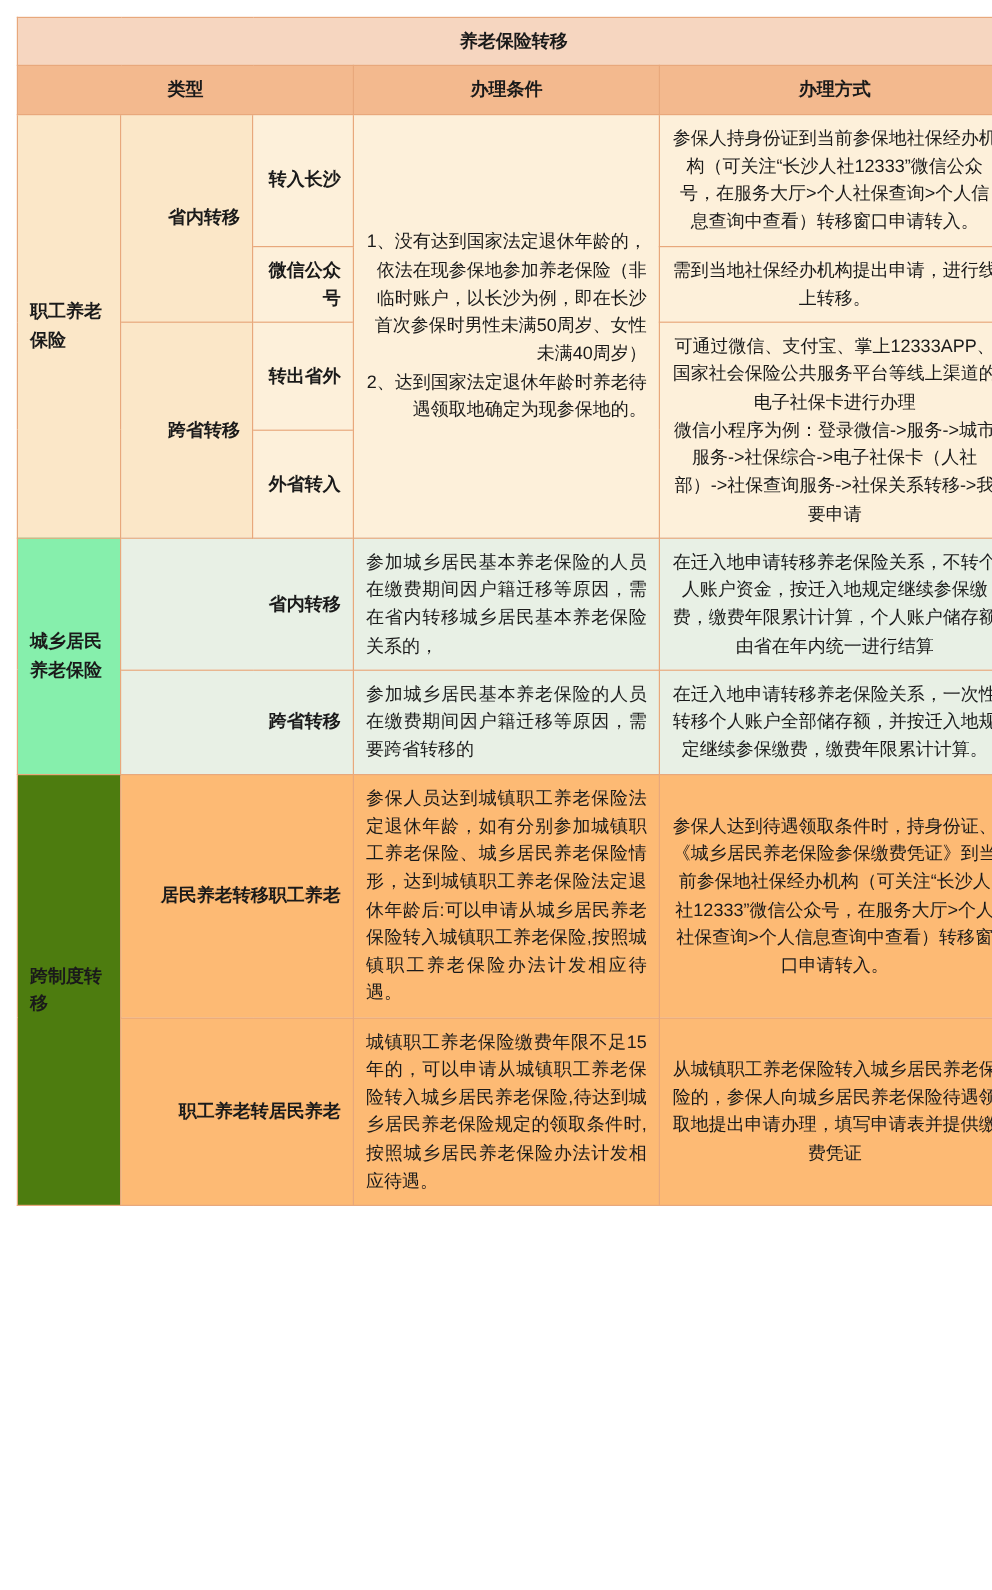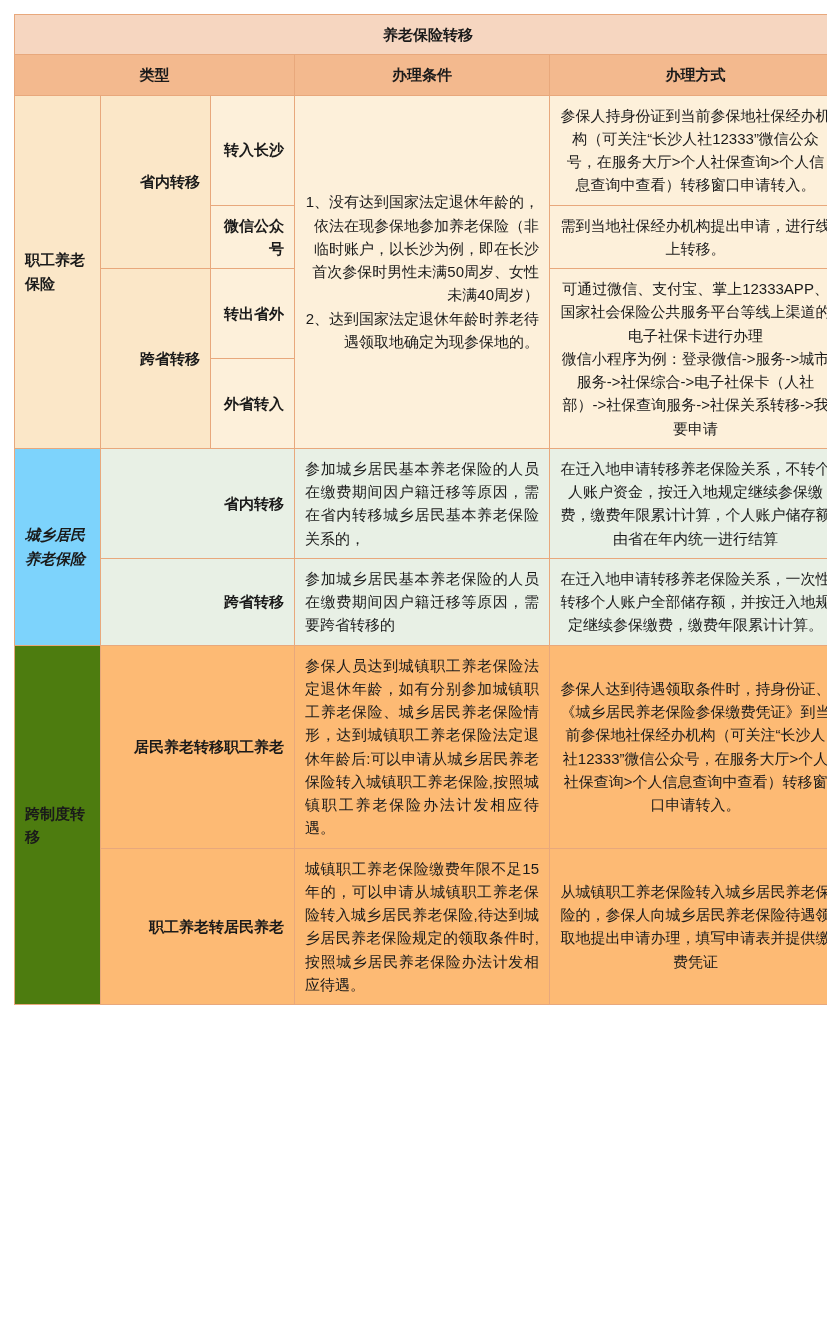--- a/index.html
+++ b/index.html
@@ -40,21 +40,21 @@
   .header-cell {
     background: #f3b98e;
     text-align: center;
     font-weight: bold;
     font-size: 16px;
     padding: 20px 10px;
     color: #1a1a1a;
   }
   .bg-a { background: #fbe7c8; }
   .bg-a2 { background: #fdf0da; }
-  .bg-b { background: #7dd3fc; font-style: italic; }
+  .bg-b { background: #86efac; }
   .bg-b2 { background: #e8f0e5; }
   .bg-c { background: #4d7c0f; }
   .bg-c2 { background: #fdba74; }
 
   .cat-cell {
     text-align: left;
     font-weight: bold;
     font-size: 16px;
   }
   .sub-cell {

